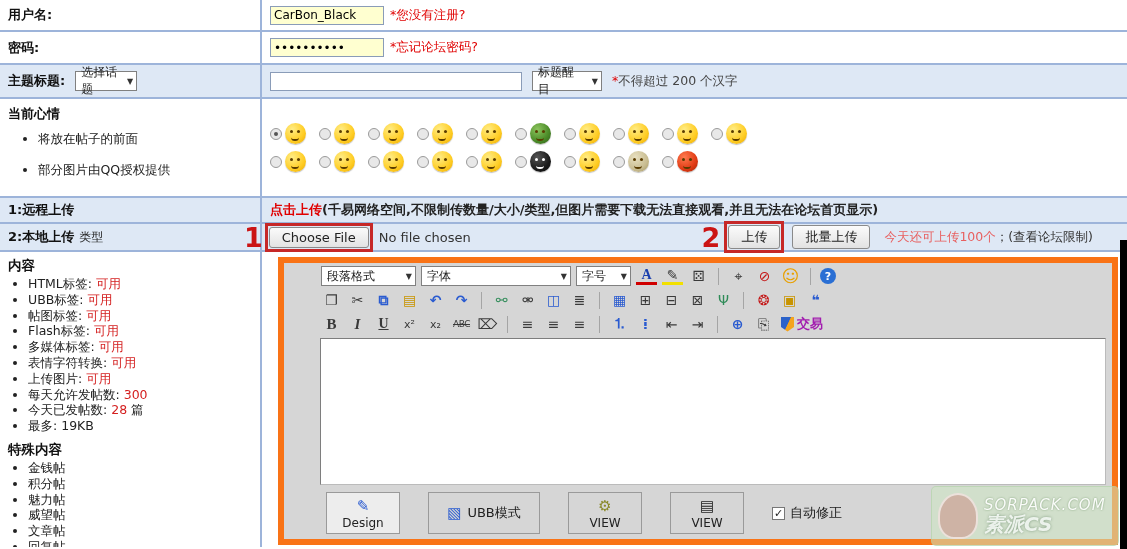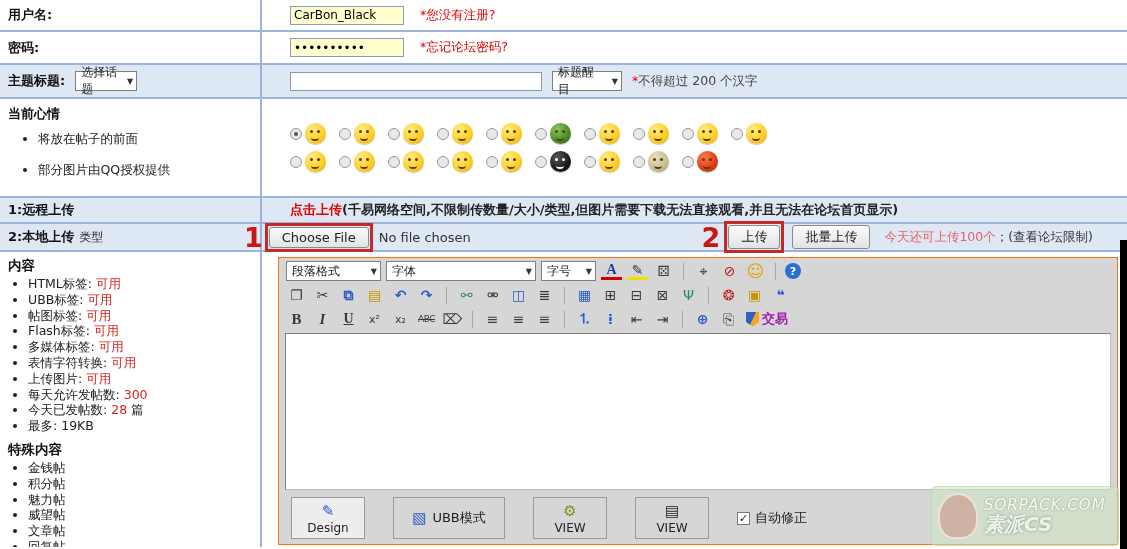--- a/index.html
+++ b/index.html
@@ -4,34 +4,34 @@
 <style>
   * { box-sizing: border-box; }
   html,body { margin:0; padding:0; }
   body {
     width:1127px; height:549px; position:relative; overflow:hidden;
     background:#fff; color:#222;
     font-family:"DejaVu Sans","Liberation Sans",sans-serif; font-size:12px;
   }
   .row { display:flex; border-bottom:2px solid #9db4da; }
   .cell-l { width:262px; flex:none; border-right:2px solid #9db4da; padding:0 8px; display:flex; align-items:center; }
-  .cell-r { flex:1; display:flex; align-items:center; padding-left:28px; }
+  .cell-r { flex:1; display:flex; align-items:center; padding-left:8px; }
   .blue { background:#dee8f5; }
   .lbl-b { font-weight:bold; font-size:13px; color:#111; }
   .r-user { height:32px; }
   .r-pass { height:33px; }
   .r-title { height:34px; }
   .r-mood { height:99px; }
   .r-remote { height:26px; }
   .r-local { height:28px; }
   .r-main { height:295px; border-bottom:none; }
 
   .inp { height:19px; border:1px solid #8a9cb8; background:#ffffd0; padding:0 3px; font-size:12px; width:114px; font-family:inherit; }
   .inp.white { background:#fff; width:252px; }
-  .hint-red { color:#e00000; margin-left:16px; font-size:12.5px; }
+  .hint-red { color:#e00000; margin-left:6px; font-size:12.5px; }
   .star { color:#e00000; }
 
   .fake-select { display:inline-flex; align-items:center; justify-content:space-between; background:#fff;
     border:1px solid #808080; height:20px; padding:0 3px 0 5px; font-size:12px; color:#222; cursor:default; }
   .fake-select .arr { font-size:8px; color:#333; margin-left:6px; }
   .w-topic { width:62px; margin-left:10px; }
   .w-style { width:70px; margin-left:10px; }
   .w95 { width:95px; } .w150 { width:150px; } .w55 { width:55px; }
 
   
@@ -73,21 +73,21 @@
   
   .sidecol { width:262px; flex:none; border-right:2px solid #9db4da; padding:3px 8px 0 8px; overflow:hidden; }
   .side-h { font-weight:bold; font-size:13.5px; color:#111; margin:2px 0 1px 0; }
   .sidecol ul { margin:1px 0 0 20px; padding:0; }
   .sidecol li { font-size:12.5px; line-height:15.8px; color:#222; }
   .val-red { color:#d41f1f; }
   .side-sp { margin-top:7px; }
 
   
   .main-right { flex:1; padding:5px 0 4px 16px; }
-  .editor { width:840px; height:288px; border:1px solid #f97316; background:#d6d6d6; display:flex; flex-direction:column; }
+  .editor { width:840px; height:288px; border:6px solid #f97316; background:#d6d6d6; display:flex; flex-direction:column;padding-left:30px; }
   .tb-row { display:flex; align-items:center; gap:5px; padding:3px 7px 1px 7px; }
   .ic { width:21px; height:20px; display:inline-flex; align-items:center; justify-content:center; font-size:14px; color:#3a3a3a; cursor:pointer; flex:none; }
   .sep { width:1px; height:17px; background:#a5a5a5; margin:0 4px; flex:none; }
   .ic-fontcolor { color:#1a3fae; font-weight:bold; border-bottom:3px solid #d00000; height:17px; font-family:"Liberation Serif",serif; }
   .ic-highlight { border-bottom:3px solid #f2e000; height:17px; }
   .ic-blue { color:#2a5bd0; font-weight:bold; }
   .ic-red { color:#c41818; }
   .ic-smiley { color:#e8a000; font-size:17px; }
   .ic-help { background:#2a6fd4; color:#fff; width:16px; height:16px; border-radius:50%; font-size:11px; font-weight:bold; }
   .ic-gold { color:#c89400; }

